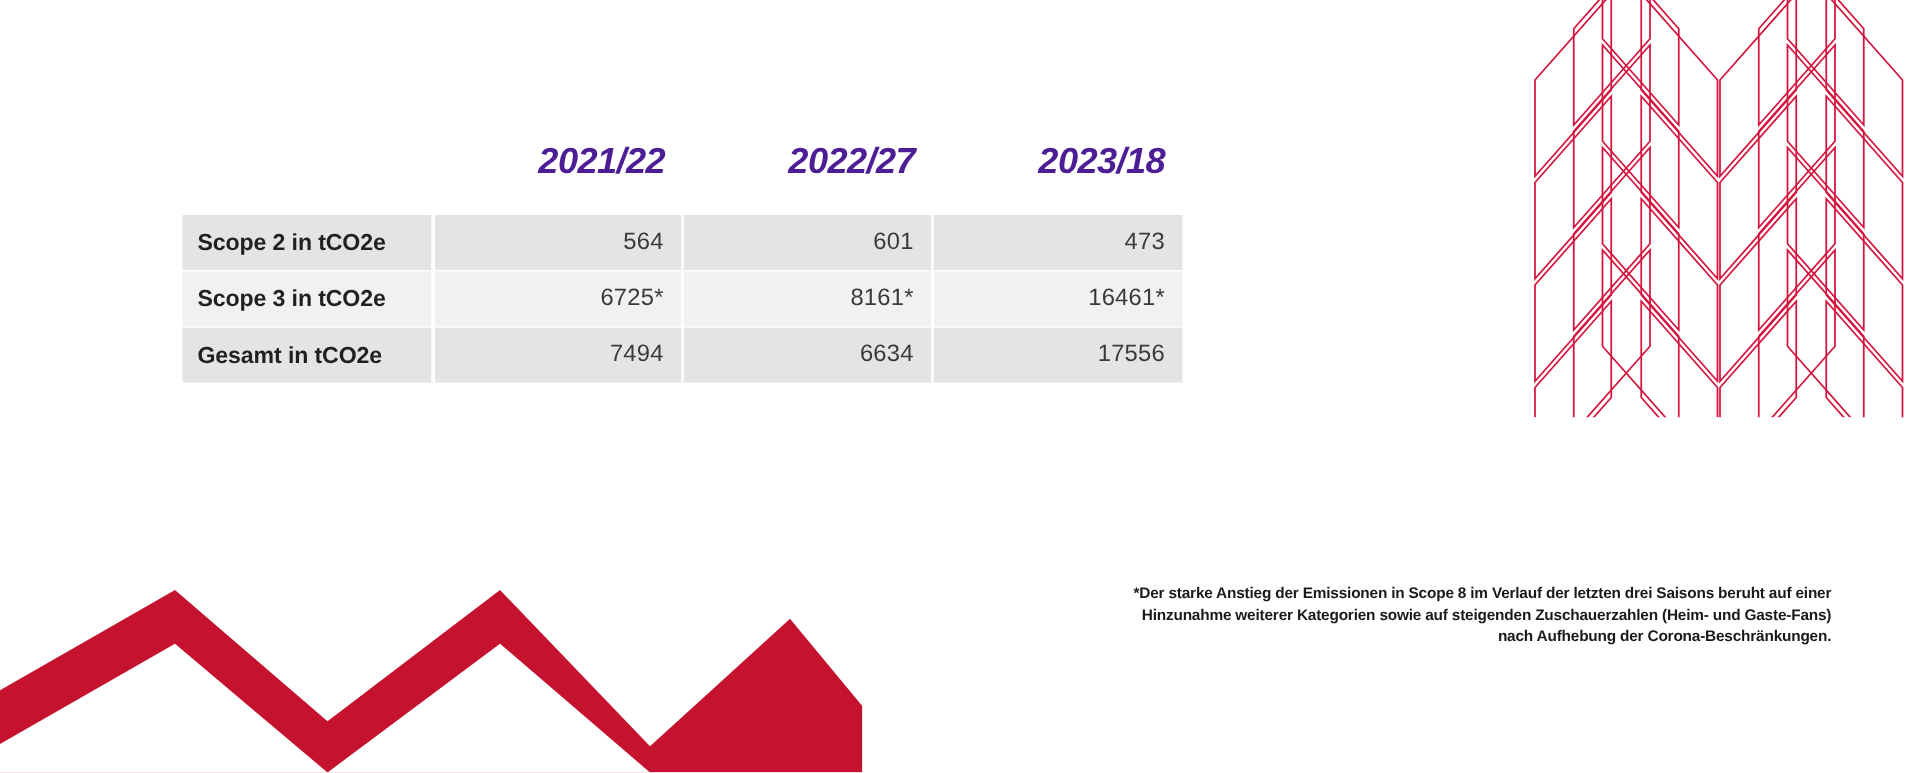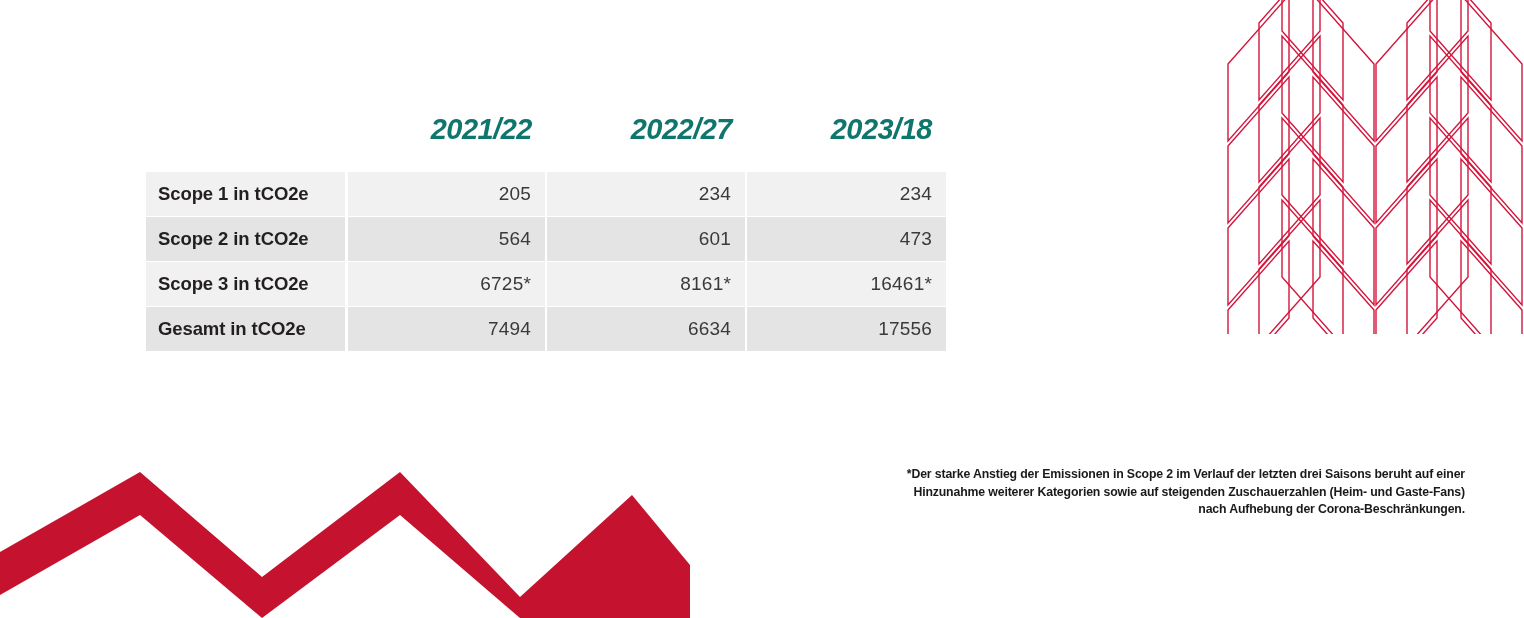--- a/index.html
+++ b/index.html
@@ -68,21 +68,21 @@
 
   thead th {
     background: #ffffff;
     border: 0;
     padding: 0 14px 26px 14px;
     font-family: "Liberation Sans", sans-serif;
     font-style: italic;
     font-weight: 700;
     font-size: 29px;
     line-height: 34px;
-    color: #0f766e;
+    color: #4c1d95;
     text-align: right;
     letter-spacing: -0.5px;
     white-space: nowrap;
   }
   thead th.th-corner {
     background: #ffffff;
   }
 
   tbody td {
     height: 44px;
@@ -201,26 +201,20 @@
       </colgroup>
       <thead>
         <tr>
           <th class="th-corner"></th>
           <th>2021/22</th>
           <th>2022/27</th>
           <th>2023/18</th>
         </tr>
       </thead>
       <tbody>
-        <tr class="row-odd">
-          <td class="cell-label">Scope 1 in tCO2e</td>
-          <td class="cell-value">205</td>
-          <td class="cell-value">234</td>
-          <td class="cell-value">234</td>
-        </tr>
         <tr class="row-even">
           <td class="cell-label">Scope 2 in tCO2e</td>
           <td class="cell-value">564</td>
           <td class="cell-value">601</td>
           <td class="cell-value">473</td>
         </tr>
         <tr class="row-odd">
           <td class="cell-label">Scope 3 in tCO2e</td>
           <td class="cell-value">6725*</td>
           <td class="cell-value">8161*</td>
@@ -229,15 +223,15 @@
         <tr class="row-even">
           <td class="cell-label">Gesamt in tCO2e</td>
           <td class="cell-value">7494</td>
           <td class="cell-value">6634</td>
           <td class="cell-value">17556</td>
         </tr>
       </tbody>
     </table>
   </div>
 
-  <div class="footnote">*Der starke Anstieg der Emissionen in Scope 2 im Verlauf der letzten drei Saisons beruht auf einer Hinzunahme weiterer Kategorien sowie auf steigenden Zuschauerzahlen (Heim- und Gaste-Fans) nach Aufhebung der Corona-Beschränkungen.</div>
+  <div class="footnote">*Der starke Anstieg der Emissionen in Scope 8 im Verlauf der letzten drei Saisons beruht auf einer Hinzunahme weiterer Kategorien sowie auf steigenden Zuschauerzahlen (Heim- und Gaste-Fans) nach Aufhebung der Corona-Beschränkungen.</div>
 
 </div>
 
 </body></html>

